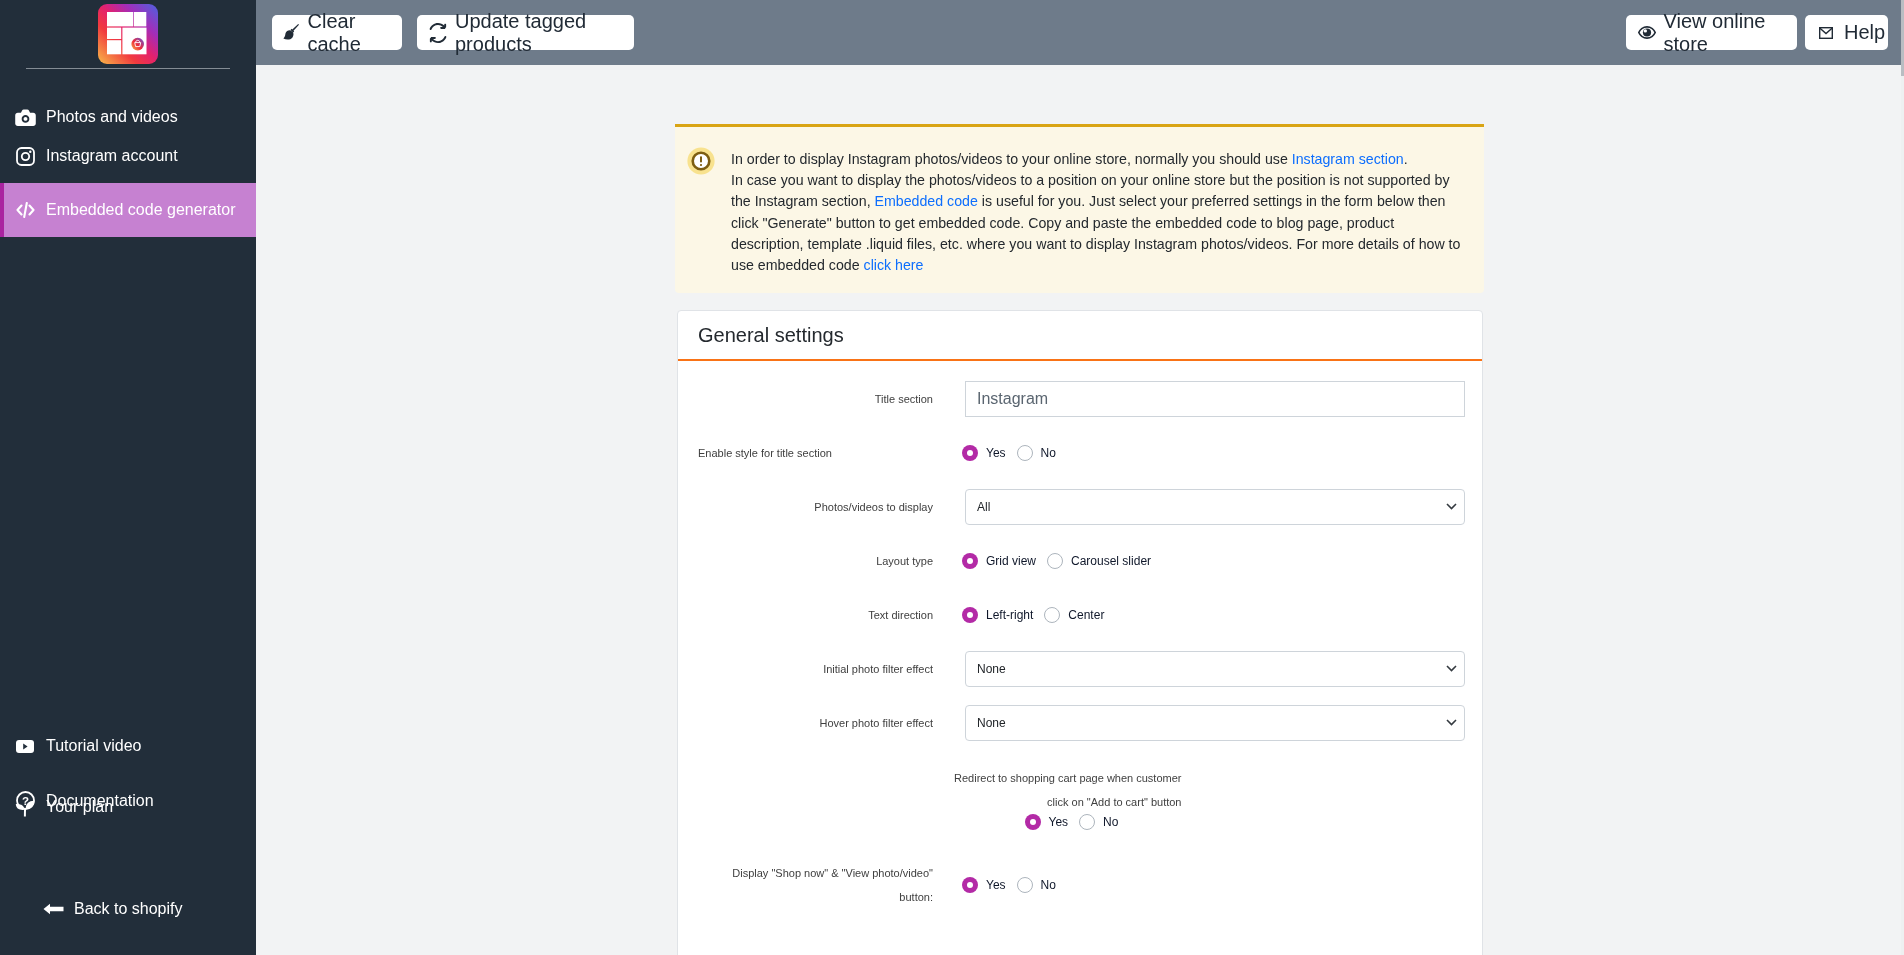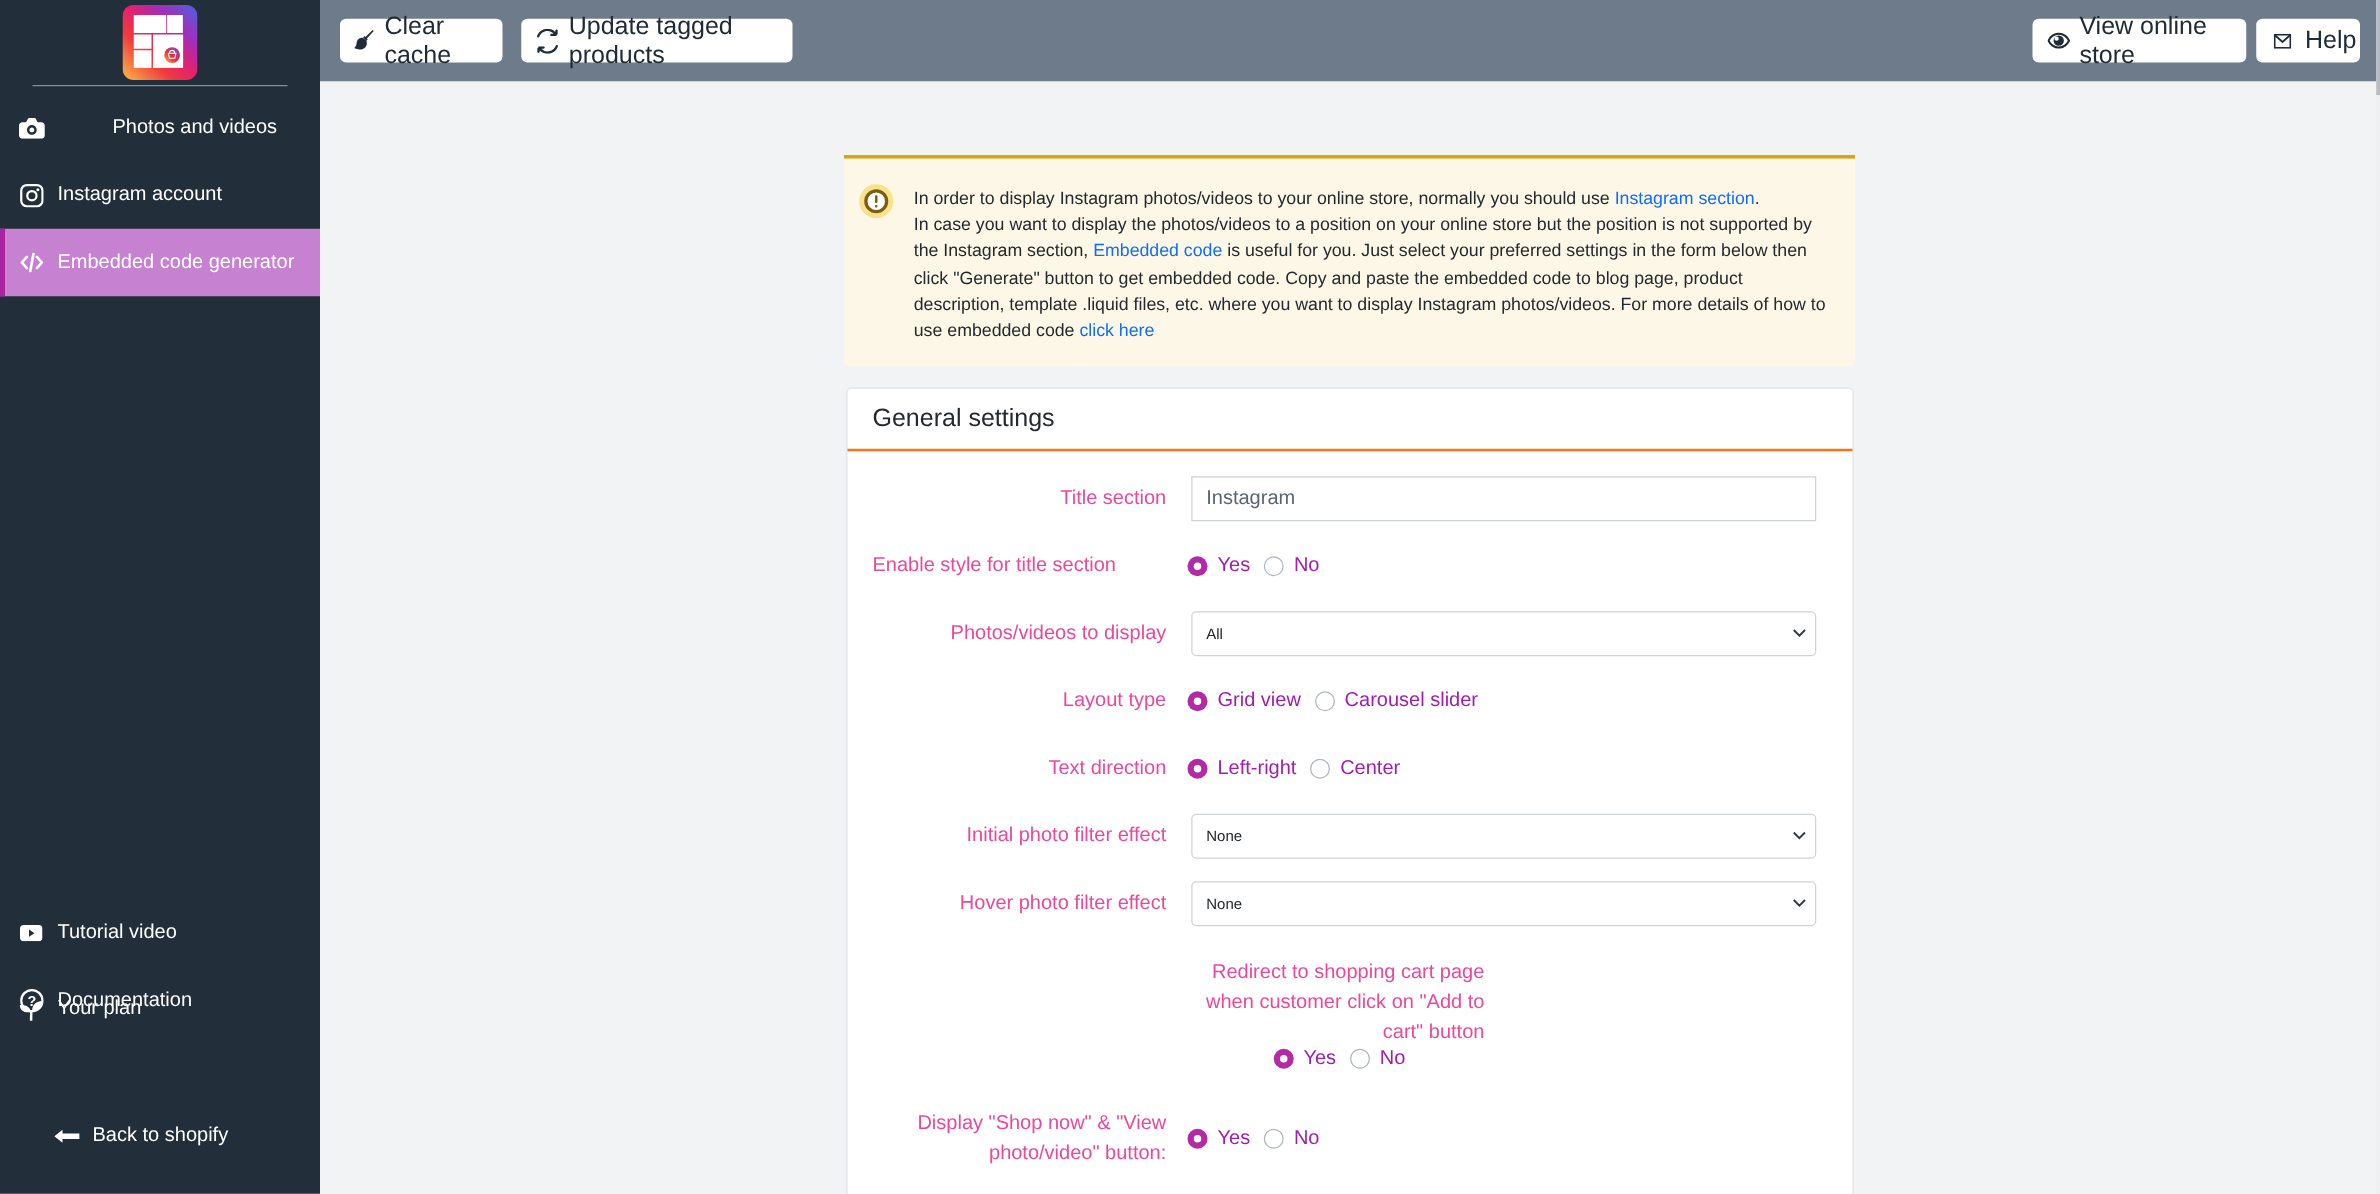--- a/index.html
+++ b/index.html
@@ -21,32 +21,32 @@
 #alert .txt { position:absolute; left:56px; top:22px; font-size:14.2px; line-height:21.2px; color:#24292e; white-space:nowrap; }
 #alert a { color:#0d6efd; text-decoration:none; }
 #alert .aicon { position:absolute; left:12px; top:19.5px; }
 #card { position:absolute; left:677px; top:310px; width:806px; height:680px;
   background:#fff; border:1px solid #e0e3e7; border-radius:4px; }
 #cardhdr { height:50px; line-height:49px; padding-left:20px; font-size:20px; color:#24292e;
   border-bottom:2px solid #f97316; }
 #cardbody { padding:20px; }
 .frow { display:flex; margin-top:18px; min-height:36px; align-items:center; }
 .frow:first-child { margin-top:0; }
-.flabel { width:235px; margin-right:20px; text-align:right; font-size:16px; color:#ec4899; line-height:24px; flex:0 0 auto; }
+.flabel { width:235px; margin-right:32px; text-align:right; font-size:11px; color:#404040; line-height:24px; flex:0 0 auto; }
 .ffield { flex:1 1 auto; display:flex; align-items:center; }
 .tinput { width:500px; height:36px; border:1px solid #ced4da; border-radius:0; background:#fff;
   font-size:16px; color:#5a6570; padding-left:11px; display:flex; align-items:center; }
 .tselect { position:relative; width:500px; height:36px; border:1px solid #ced4da; border-radius:4px; background:#fff;
   font-size:12px; color:#212529; padding-left:11px; display:flex; align-items:center; }
 .tselect svg { position:absolute; right:7px; top:13px; }
 .radio { width:16px; height:16px; border-radius:50%; flex:0 0 auto; position:relative; margin-left:-3px; }
 .radio.on { background:#b32aa6; }
 .radio.on::after { content:""; position:absolute; left:5px; top:5px; width:6px; height:6px; border-radius:50%; background:#fff; }
 .radio.off { background:#fff; border:1px solid #adb5bd; }
-.rlabel { font-size:16px; color:#a21caf; margin-left:8px; margin-right:14px; }
+.rlabel { font-size:12px; color:#0f172a; margin-left:8px; margin-right:14px; }
 </style>
 </head>
 <body>
 
 <div id="topbar">
   <div class="tbtn" style="left:15.5px; width:130.5px;">
     <svg width="17" height="17" viewBox="0 0 17 17" style="margin-left:11px;">
         <path d="M16 0.8 L15.2 0 L9.3 5.5 L8.6 4.8 L7.5 5.9 L10.1 8.5 L11.2 7.4 L10.5 6.7 Z" fill="#212b36"></path>
         <path d="M7.2 6.2 C5 6 3.2 7.2 2.6 9 C2 10.9 2.5 12.5 0.4 14.4 C3.2 16.1 7.4 15.9 9.3 13.7 C10.9 11.9 10.7 9.2 9.8 8.1 Z" fill="#212b36"></path>
       </svg>
@@ -96,21 +96,21 @@
     <rect x="9" y="8" width="26" height="14.4" fill="#fff"></rect>
     <rect x="35.7" y="8" width="12.6" height="14.4" fill="#fff"></rect>
     <rect x="9" y="23.6" width="14.2" height="11.4" fill="#fff"></rect>
     <rect x="9" y="36.2" width="14.2" height="14.1" fill="#fff"></rect>
     <rect x="24.4" y="23.6" width="24.1" height="26.7" fill="#fff"></rect>
     <circle cx="39.7" cy="40.1" r="6.3" fill="url(#ig2)"></circle>
     <path d="M36.7 38.6 h6 l-0.9 4 h-4.2 Z M37.6 38.6 c0-3 4.2-3 4.2 0" stroke="#fff" stroke-width="0.9" fill="none"></path>
   </svg>
   <div id="divider"></div>
 
-  <div class="navitem" style="top:75px;gap:44px;">
+  <div class="navitem" style="top:90px;">
     <span class="ic">
         <svg width="21" height="18" viewBox="0 0 512 448">
           <path fill="#fff" d="M342 64l20 42c4 9 13 14 23 14h63c35 0 64 29 64 64v200c0 35-29 64-64 64H64c-35 0-64-29-64-64V184c0-35 29-64 64-64h63c10 0 19-5 23-14l20-42c8-17 25-27 43-27h86c18 0 35 10 43 27zM256 368c53 0 96-43 96-96s-43-96-96-96-96 43-96 96 43 96 96 96zm0-48c-27 0-48-21-48-48s21-48 48-48 48 21 48 48-21 48-48 48z"></path>
         </svg>
       </span>
     <span>Photos and videos</span>
   </div>
   <div class="navitem" style="top:129px;">
     <span class="ic">
         <svg width="19" height="19" viewBox="0 0 19 19">

